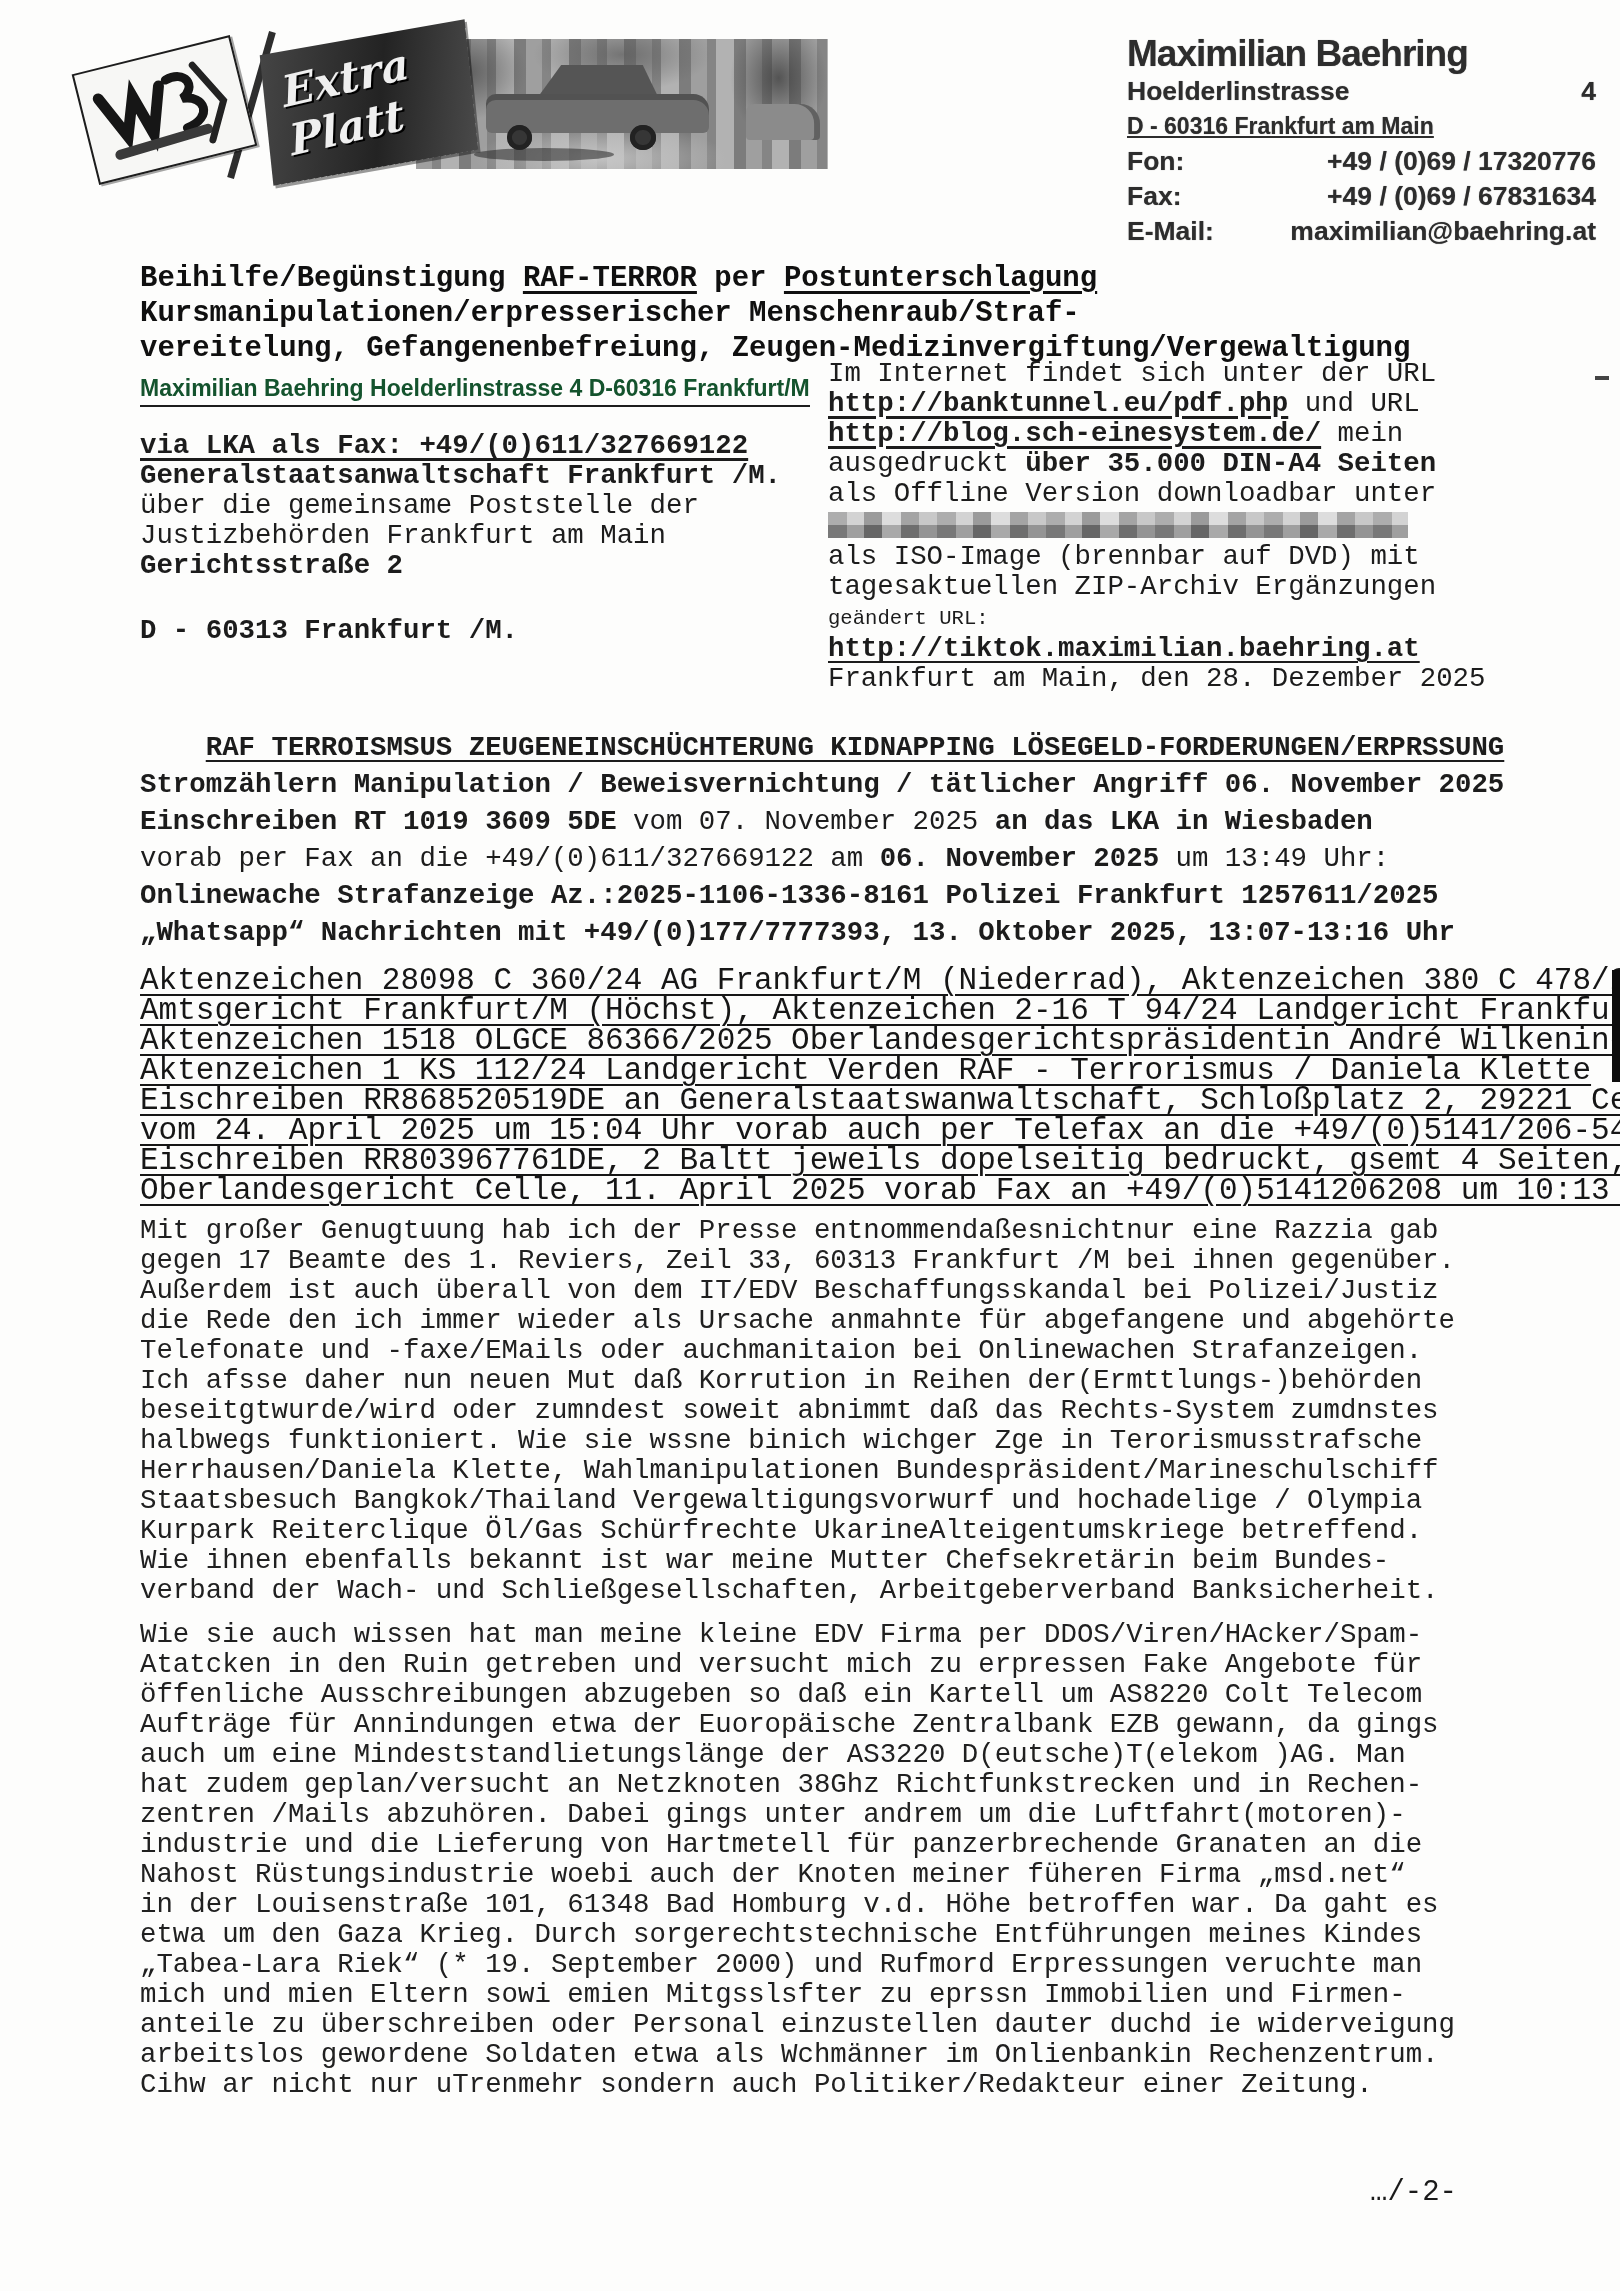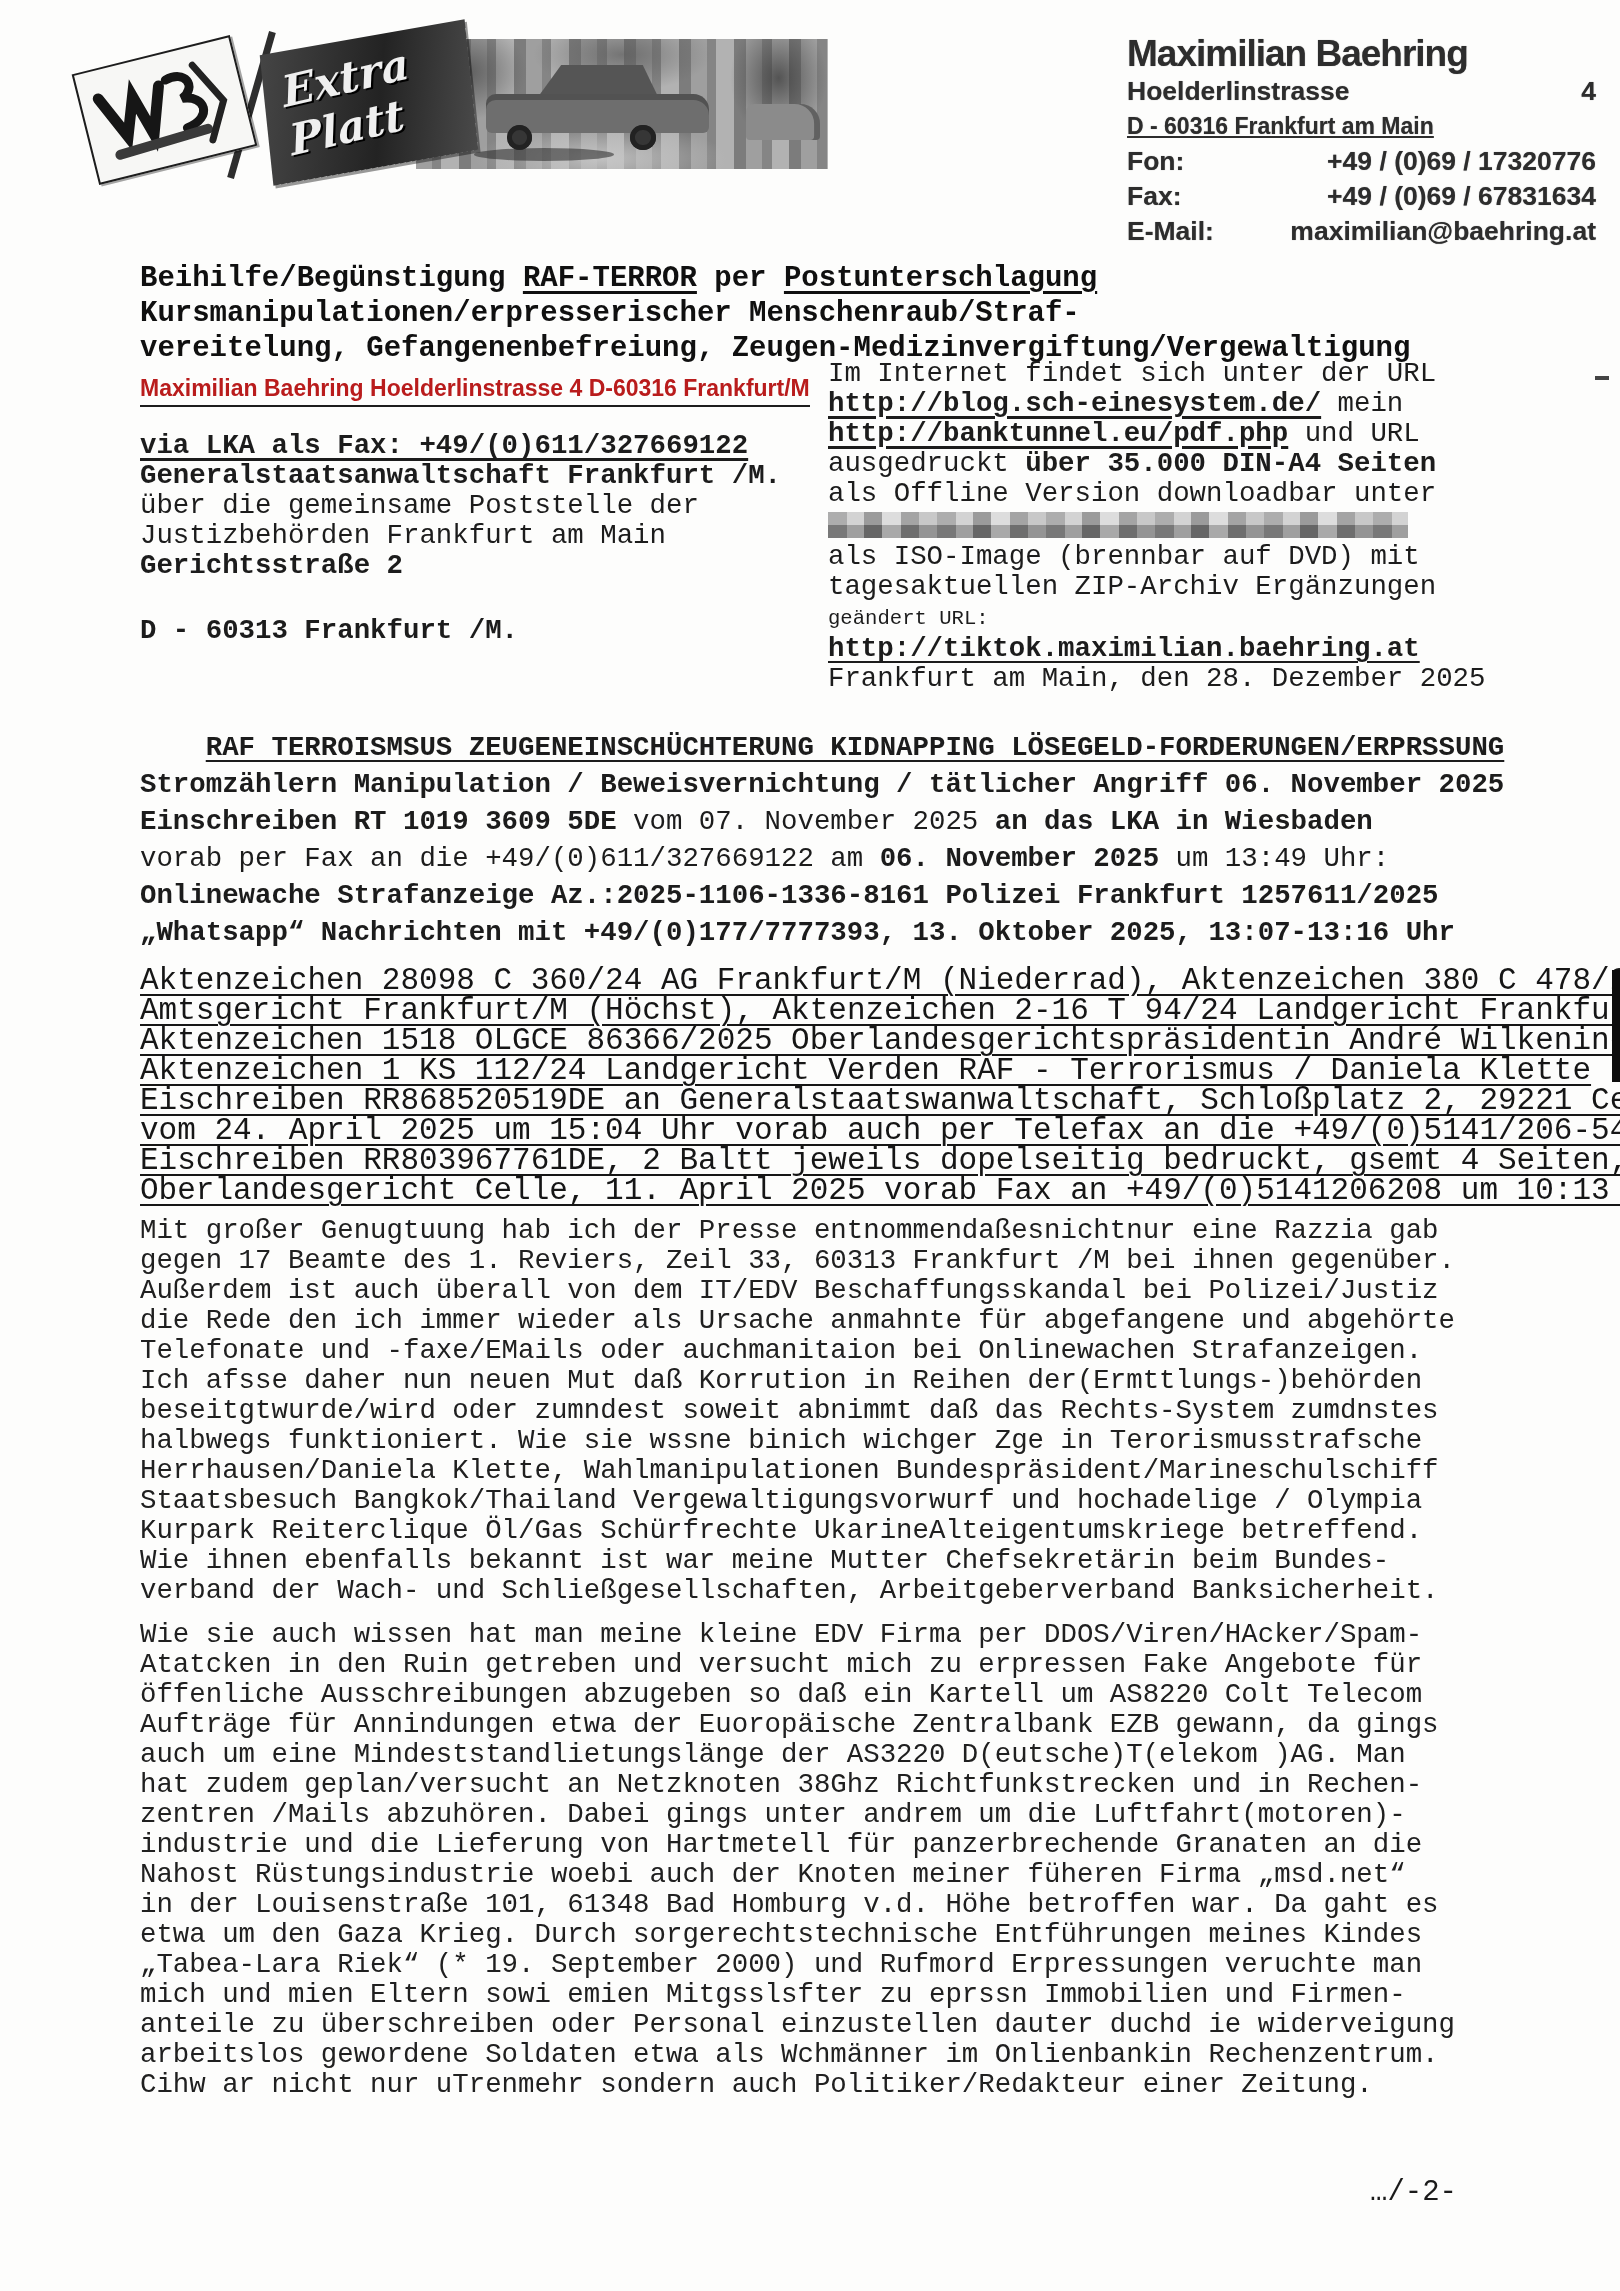--- a/index.html
+++ b/index.html
@@ -52,21 +52,21 @@
   .sender-name{font-size:37px; line-height:41px; letter-spacing:-1px;}
   .sender-row{display:flex; justify-content:space-between; font-size:26.5px; line-height:35px;}
   .sender-city{font-size:23px; line-height:35px;text-decoration:underline;}
 
   
   .subject{position:absolute; left:140px; top:261px; font-size:29px; font-weight:bold; line-height:35px; color:#101010;}
 
   
   .addr-left{position:absolute; left:140px; top:375px; width:686px;}
   .return-line{font-family:"Liberation Sans","DejaVu Sans",sans-serif; font-weight:bold; font-size:23px;
-      border-bottom:2.9px solid #1d1d1d; display:inline-block; padding-bottom:2.9px; margin-bottom:23.5px; color:#b91c1c;}
+      border-bottom:2.9px solid #1d1d1d; display:inline-block; padding-bottom:2.9px; margin-bottom:23.5px; color:#14532d;}
   .via-fax{font-size:27.4px; font-weight:bold; }
   .recip{font-size:27.4px; line-height:30px;}
   .recip-last{margin-top:35px;}
 
   .addr-right{position:absolute; left:828px; top:359px; width:696px; font-size:27.4px; line-height:30px;}
   .redacted{width:580px; height:26.5px; margin:2.9px 0 3.9px 0;
       background-image:
         repeating-linear-gradient(0deg, rgba(0,0,0,.20) 0 12.7px, rgba(255,255,255,.22) 12.7px 26.5px),
         repeating-linear-gradient(90deg,#969696 0 18.6px,#c7c7c7 18.6px 36px,#7f7f7f 36px 54px,#d3d3d3 54px 73px,#8a8a8a 73px 91px,#b9b9b9 91px 109px);}
   .geaendert-label{font-size:20.6px;}
@@ -146,22 +146,22 @@
     <div class="via-fax mono u">via LKA als Fax: +49/(0)611/327669122</div>
     <div class="recip b">Generalstaatsanwaltschaft Frankfurt /M.</div>
     <div class="recip">über die gemeinsame Poststelle der</div>
     <div class="recip">Justizbehörden Frankfurt am Main</div>
     <div class="recip b">Gerichtsstraße 2</div>
     <div class="recip b recip-last">D - 60313 Frankfurt /M.</div>
   </div>
 
   <div class="addr-right">
     <div>Im Internet findet sich unter der URL</div>
+    <div><span class="b u">http://banktunnel.eu/pdf.php</span><span> und URL</span></div>
     <div><span class="b u">http://blog.sch-einesystem.de/</span><span> mein</span></div>
-    <div><span class="b u">http://banktunnel.eu/pdf.php</span><span> und URL</span></div>
     <div><span>ausgedruckt </span><span class="b">über 35.000 DIN-A4 Seiten</span></div>
     <div>als Offline Version downloadbar unter</div>
     <div class="redacted"></div>
     <div>als ISO-Image (brennbar auf DVD) mit</div>
     <div>tagesaktuellen ZIP-Archiv Ergänzungen</div>
     <div><span class="geaendert-label">geändert URL:</span> <span class="b u2">http://tiktok.maximilian.baehring.at</span></div>
     <div>Frankfurt am Main, den 28. Dezember 2025</div>
   </div>
 
   <div class="ref">

